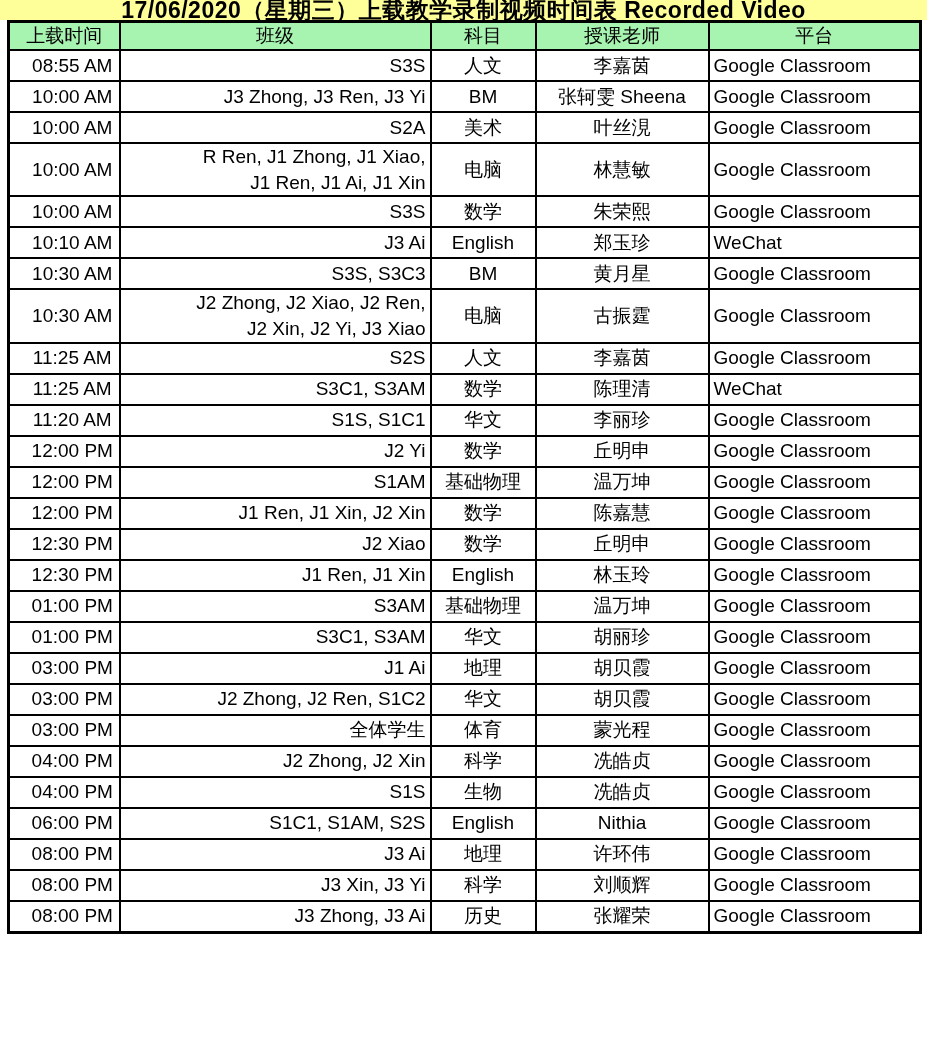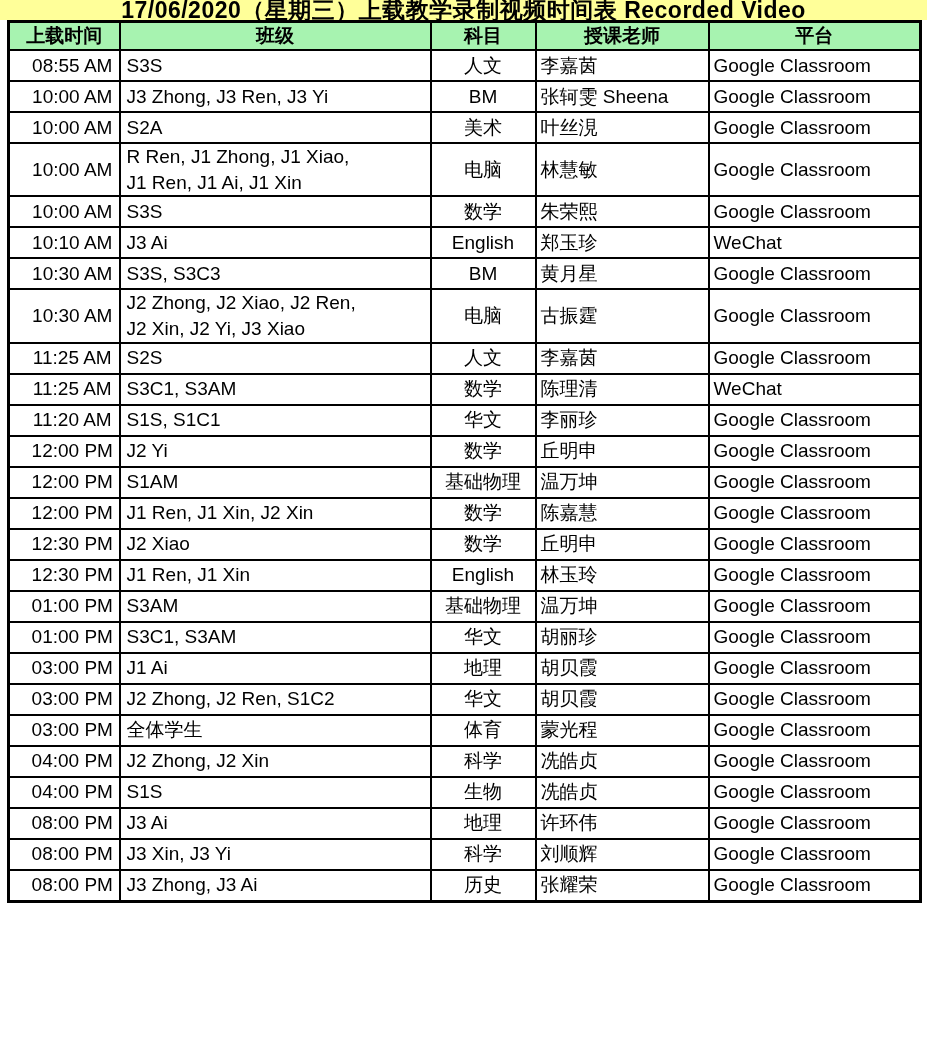--- a/index.html
+++ b/index.html
@@ -45,32 +45,31 @@
     padding: 0 4px;
     vertical-align: middle;
     font-weight: normal;
     overflow: hidden;
   }
   thead th {
     background: #A7F3B0;
     height: 25px;
     font-size: 19px;
     text-align: center;
-    font-weight: bold;
   }
   tbody td {
     background: #ffffff;
     height: 29px;
     font-size: 19px;
     line-height: 1.35;
   }
   td.cell-time     { text-align: center; white-space: nowrap; padding-left: 20px; }
-  td.cell-classes  { text-align: left; white-space: pre-line; padding-left: 6px; border-radius: 15px; }
+  td.cell-classes  { text-align: right; white-space: pre-line; padding-left: 6px; border-radius: 15px; }
   td.cell-subject  { text-align: center; }
-  td.cell-teacher  { text-align: left; }
+  td.cell-teacher  { text-align: center; }
   td.cell-platform { text-align: left; }
 </style>
 </head>
 <body>
 
 <div class="page">
 
   <div class="title-band">17/06/2020（星期三）上载教学录制视频时间表 Recorded Video</div>
 
   <table class="schedule">
@@ -248,20 +247,27 @@
           <td class="cell-platform">Google Classroom</td>
         </tr>
         <tr>
           <td class="cell-time">04:00 PM</td>
           <td class="cell-classes">S1S</td>
           <td class="cell-subject">生物</td>
           <td class="cell-teacher">冼皓贞</td>
           <td class="cell-platform">Google Classroom</td>
         </tr>
         <tr>
+          <td class="cell-time">06:00 PM</td>
+          <td class="cell-classes">S1C1, S1AM, S2S</td>
+          <td class="cell-subject">English</td>
+          <td class="cell-teacher">Nithia</td>
+          <td class="cell-platform">Google Classroom</td>
+        </tr>
+        <tr>
           <td class="cell-time">08:00 PM</td>
           <td class="cell-classes">J3 Ai</td>
           <td class="cell-subject">地理</td>
           <td class="cell-teacher">许环伟</td>
           <td class="cell-platform">Google Classroom</td>
         </tr>
         <tr>
           <td class="cell-time">08:00 PM</td>
           <td class="cell-classes">J3 Xin, J3 Yi</td>
           <td class="cell-subject">科学</td>

